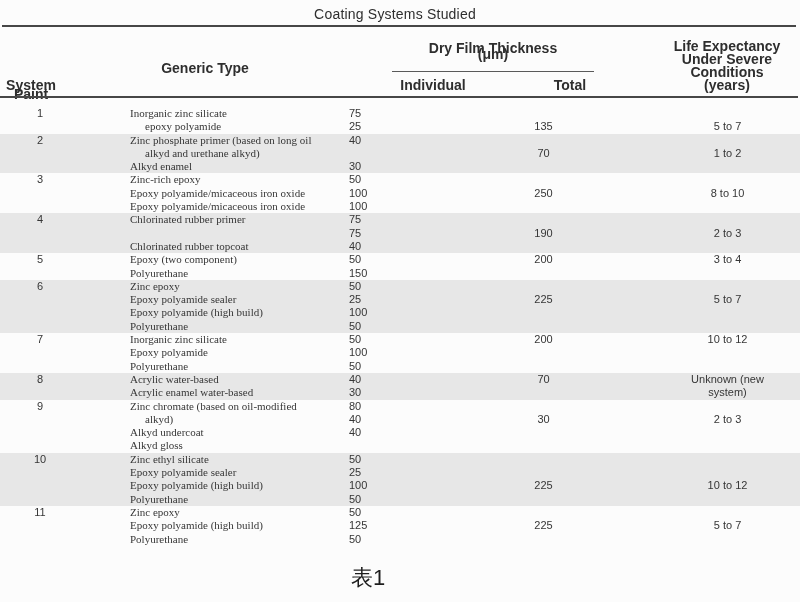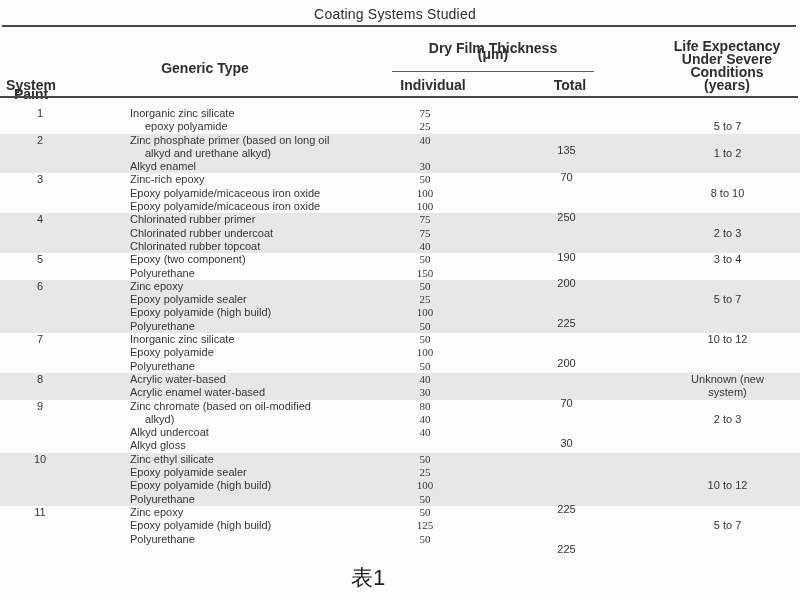--- a/index.html
+++ b/index.html
@@ -49,24 +49,24 @@
   .sys-block.shaded { background: #e7e7e7; }
   .line {
     position: relative;
     height: 13.3px;
     font-size: 11px;
     line-height: 13.3px;
     white-space: nowrap;
   }
   .line span { position: absolute; top: 0; }
   .c-num   { left: 14px;  width: 52px;  text-align: center; }
-  .c-type  { left: 130px; width: 280px; text-align: left; }
+  .c-type  { left: 130px; width: 280px; text-align: left; font-family: Liberation Serif, serif; }
   .c-type.indent { padding-left: 15px; }
-  .c-ind   { left: 390px; width: 70px;  text-align: center; font-family: Liberation Serif, serif; }
-  .c-total { left: 519px; width: 95px;  text-align: center; margin-top: 24px; }
+  .c-ind   { left: 349px; width: 70px;  text-align: left; }
+  .c-total { left: 496px; width: 95px;  text-align: center; }
   .c-life  { left: 650px; width: 155px; text-align: center; }
   #caption {
     top: 563px; left: 0; width: 736px;
     text-align: center;
     font-size: 22px;
     color: #1d1d1d;
   }
 </style>
 </head>
 <body>
@@ -157,21 +157,20 @@
       <div class="sys-block shaded">
         <div class="line">
           <span class="c-num">4</span>
           <span class="c-type">Chlorinated rubber primer</span>
           <span class="c-ind">75</span>
           <span class="c-total"></span>
           <span class="c-life"></span>
         </div>
         <div class="line">
           <span class="c-num"></span>
-          <span class="c-type">Chlorinated rubber undercoat</span>
           <span class="c-ind">75</span>
           <span class="c-total">190</span>
           <span class="c-life">2 to 3</span>
         </div>
         <div class="line">
           <span class="c-num"></span>
           <span class="c-type">Chlorinated rubber topcoat</span>
           <span class="c-ind">40</span>
           <span class="c-total"></span>
           <span class="c-life"></span>

